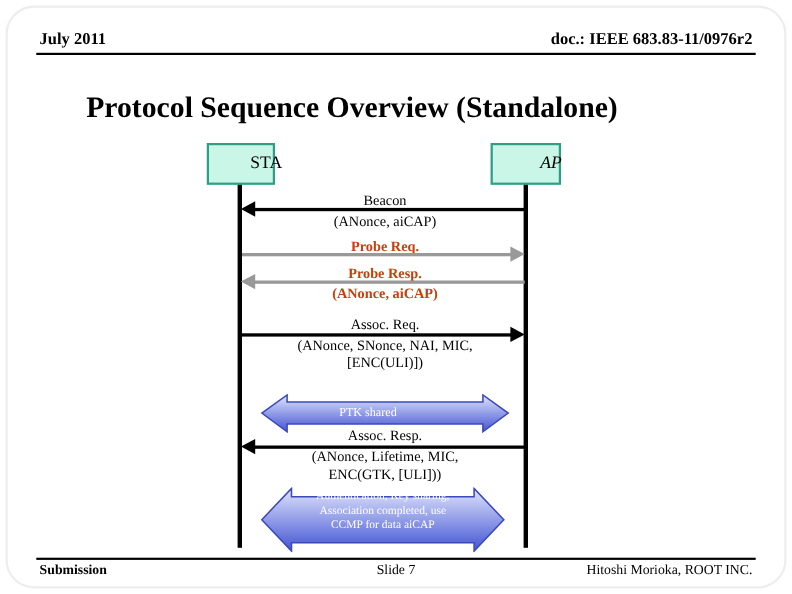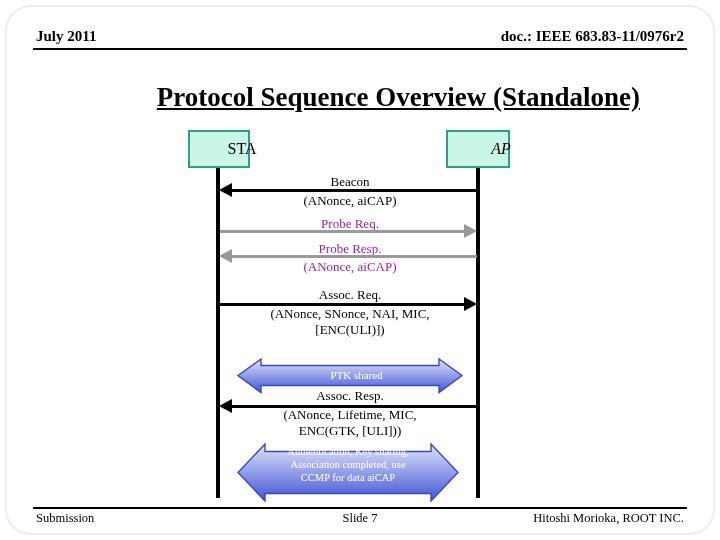--- a/index.html
+++ b/index.html
@@ -9,35 +9,35 @@
   }
   .slide-frame{
     position:absolute;left:5px;top:5px;right:5px;bottom:5px;
     border:2px solid #ededed;border-radius:26px;pointer-events:none;
   }
   
   .hdr-date{position:absolute;left:36px;top:28px;font-size:15px;font-weight:bold;}
   .hdr-doc{position:absolute;right:36px;top:28px;font-size:15px;font-weight:bold;}
   .hdr-rule{position:absolute;left:33px;top:48px;width:654px;height:2px;background:#000;}
   
-  .title{position:absolute;left:0;top:82px;width:640px;text-align:right;
-         font-size:27px;font-weight:bold;text-decoration:underline;}
+  .title{position:absolute;left:0;top:82px;width:640px;text-align:center;
+         font-size:27px;font-weight:bold;}
   
   .actor{position:absolute;width:62px;height:38px;box-sizing:border-box;
          border:2px solid #2f9e86;background:#c9f6e6;
          display:flex;align-items:center;justify-content:center;font-size:16px;padding-left:46px;}
   .actor.sta{left:188px;top:130px;}
   .actor.ap{left:446px;top:130px;width:64px;font-style:italic;}
   .lifeline{position:absolute;top:168px;width:4px;height:330px;background:#000;}
   .lifeline.sta{left:216px;}
   .lifeline.ap{left:476px;}
   
   .lbl{position:absolute;left:180px;width:340px;text-align:center;font-size:13px;line-height:15px;}
   .lbl span{display:inline-block;background:#fff;padding:0 3px;}
-  .lbl.gray{color:#a21caf;}
+  .lbl.gray{color:#c2410c;font-weight:bold;}
   .lbl.b-label{top:174px;}
   .lbl.b-detail{top:193px;}
   .lbl.pq-label{top:216px;}
   .lbl.pr-label{top:241px;}
   .lbl.pr-detail{top:259px;}
   .lbl.aq-label{top:287px;}
   .lbl.aq-d1{top:306px;}
   .lbl.aq-d2{top:322px;}
   .lbl.ar-label{top:388px;}
   .lbl.ar-d1{top:407px;}
@@ -46,25 +46,25 @@
   .mline{position:absolute;height:3px;background:#000;}
   .mhead{position:absolute;width:0;height:0;border-top:7px solid transparent;border-bottom:7px solid transparent;}
   .mhead.left{border-right:13px solid #000;}
   .mhead.right{border-left:13px solid #000;}
   .gray .mhead.left,.mhead.left.gray{border-right-color:#999999;}
   .mhead.right.gray{border-left-color:#999999;}
   .mline.gray{background:#999999;}
   
   .dblarrow{position:absolute;}
   .dbltext{position:absolute;color:#ffffff;text-align:center;}
-  .ptk-text{left:244px;top:369px;width:225px;font-size:11px;}
+  .ptk-text{left:222px;top:369px;width:225px;font-size:11px;}
   .auth-text{left:238px;top:446px;width:220px;font-size:10.5px;line-height:12.8px;}
   
   .ftr-rule{position:absolute;left:33px;top:507px;width:654px;height:2px;background:#000;}
-  .ftr-left{position:absolute;left:36px;top:511px;font-size:12.5px;}
+  .ftr-left{position:absolute;left:36px;top:511px;font-size:12.5px;font-weight:bold;}
   .ftr-center{position:absolute;left:0;top:511px;width:720px;text-align:center;font-size:12.5px;}
   .ftr-right{position:absolute;right:36px;top:511px;font-size:12.5px;}
 </style>
 </head>
 <body>
 
 <div class="slide">
   <div class="slide-frame"></div>
 
   <div class="hdr-date">July 2011</div>

